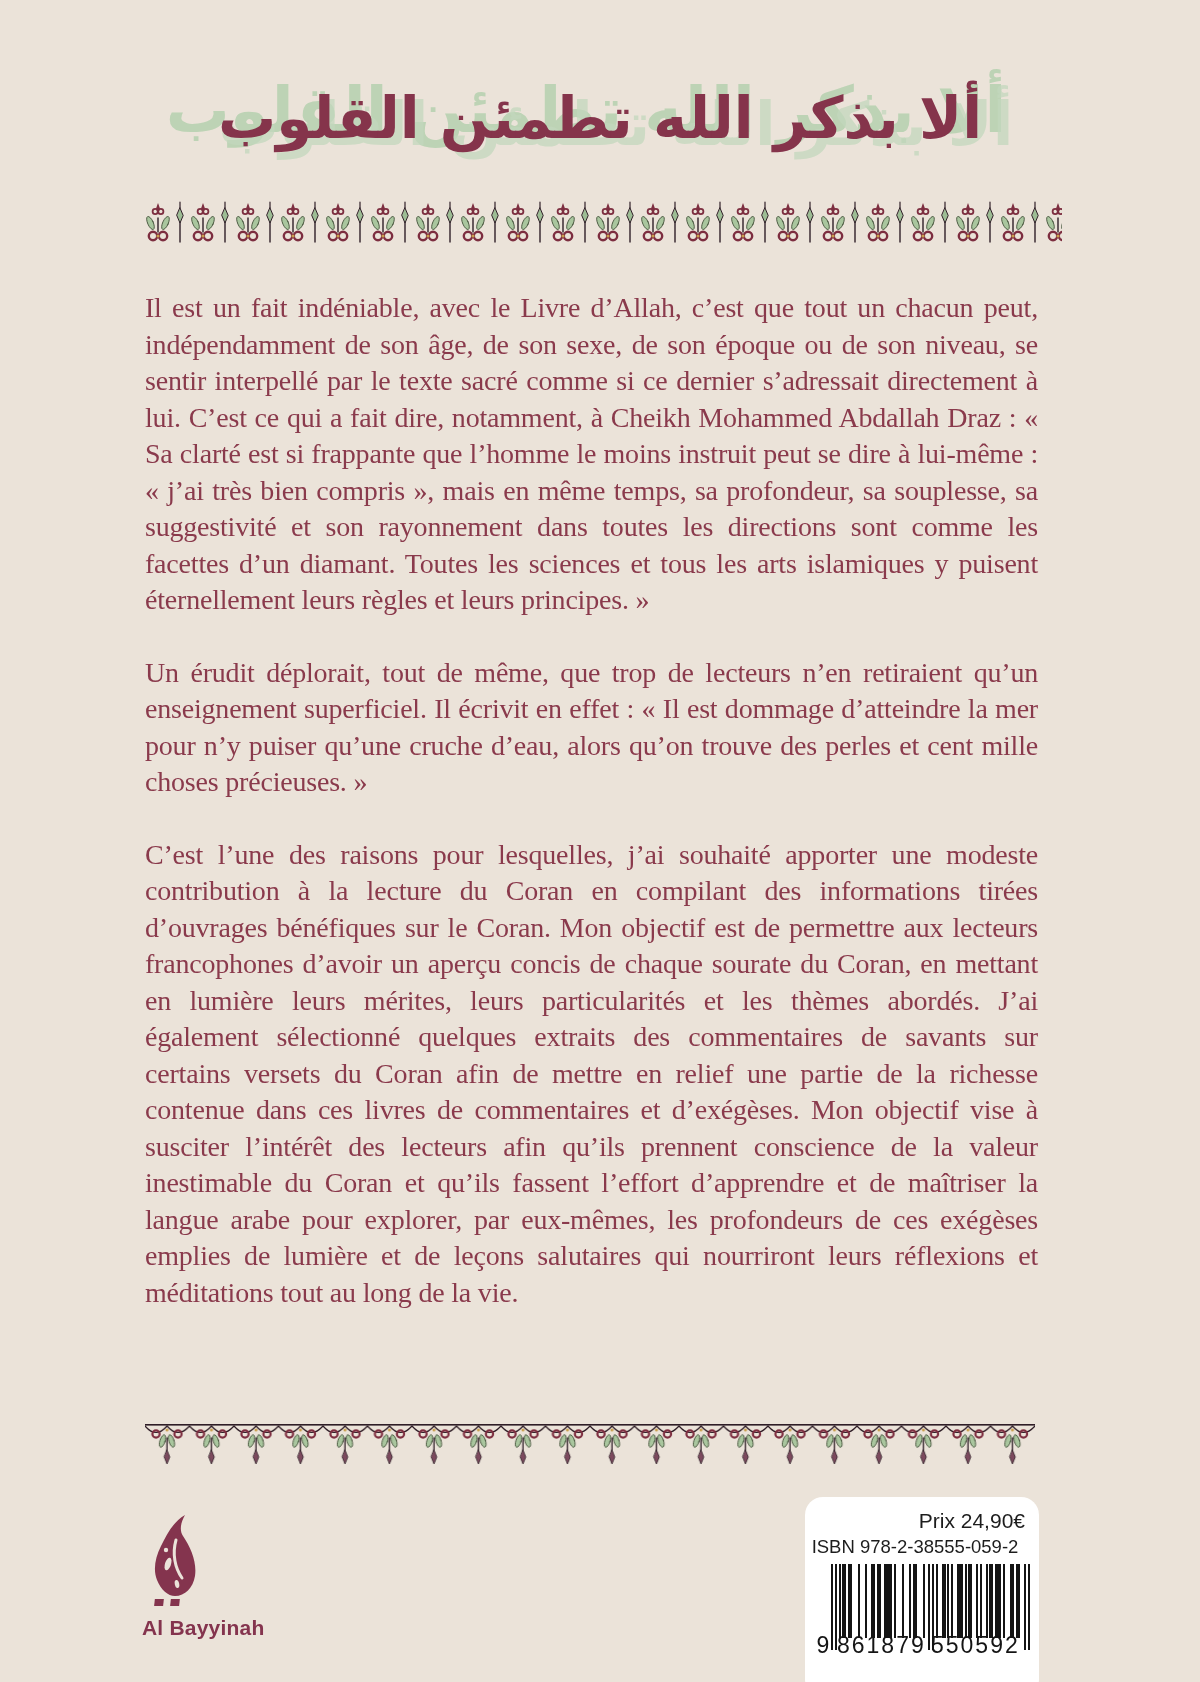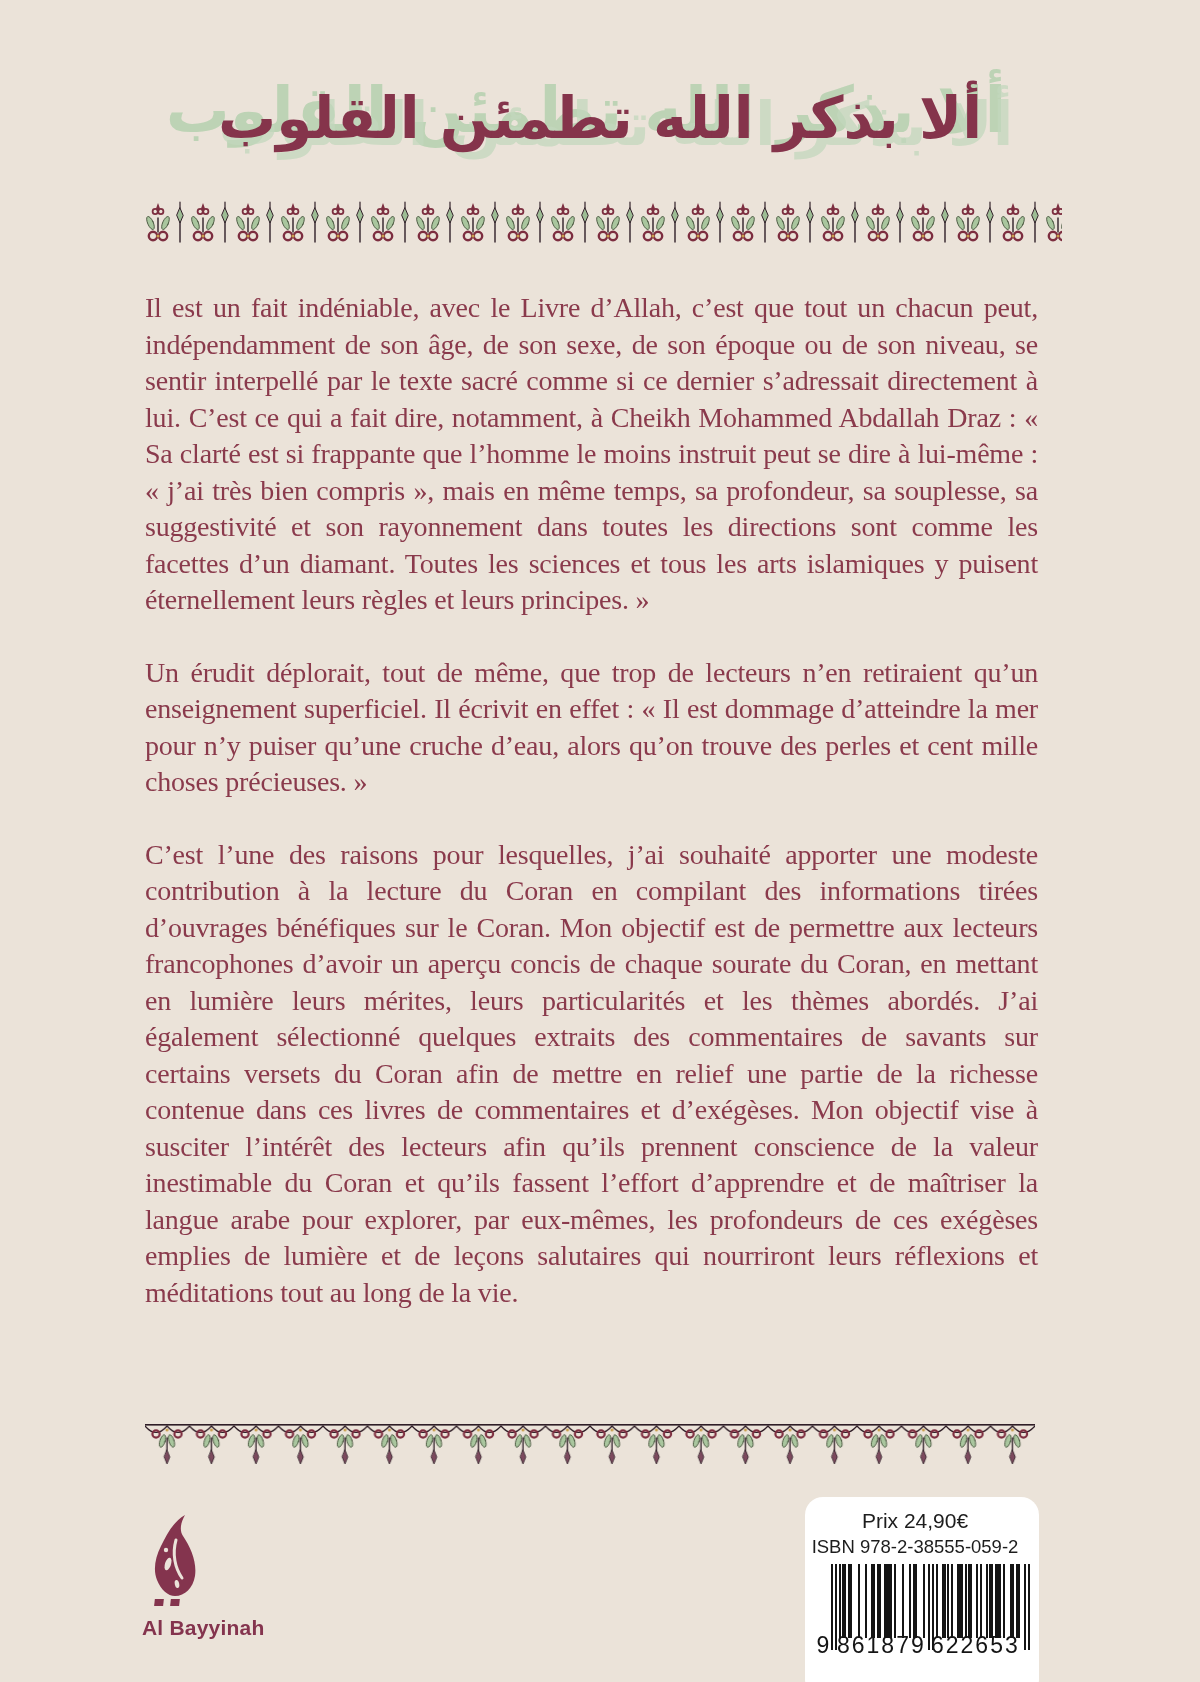--- a/index.html
+++ b/index.html
@@ -62,21 +62,21 @@
   
   .barcode-box{
     position:absolute;left:805px;top:1497px;width:234px;height:200px;
     background:#ffffff;
     border-radius:18px;
     font-family:"Liberation Sans", sans-serif;
     color:#1d1d1d;
   }
   .price-line{
     padding:12px 14px 0 0;
-    text-align:center;
+    text-align:right;
     font-size:21px;
   }
   .isbn-line{
     padding:3px 14px 0 0;
     text-align:center;
     font-size:18.5px;
     white-space:nowrap;
   }
   .barcode{
     position:relative;
@@ -220,17 +220,17 @@
           <div class="bar" style="left:172.2px"></div>
           <div class="bar" style="left:178.5px"></div>
           <div class="bar" style="left:180.6px"></div>
           <div class="bar" style="left:184.8px"></div>
           <div class="bar" style="left:186.9px"></div>
           <div class="bar guard" style="left:193.2px"></div>
           <div class="bar guard" style="left:197.4px"></div>
         </div>
       <span class="bc-digit bc-first">9</span>
       <span class="bc-digit bc-left">861879</span>
-      <span class="bc-digit bc-right">622653</span>
+      <span class="bc-digit bc-right">550592</span>
     </div>
   </div>
 
 </div>
 
 </body></html>

